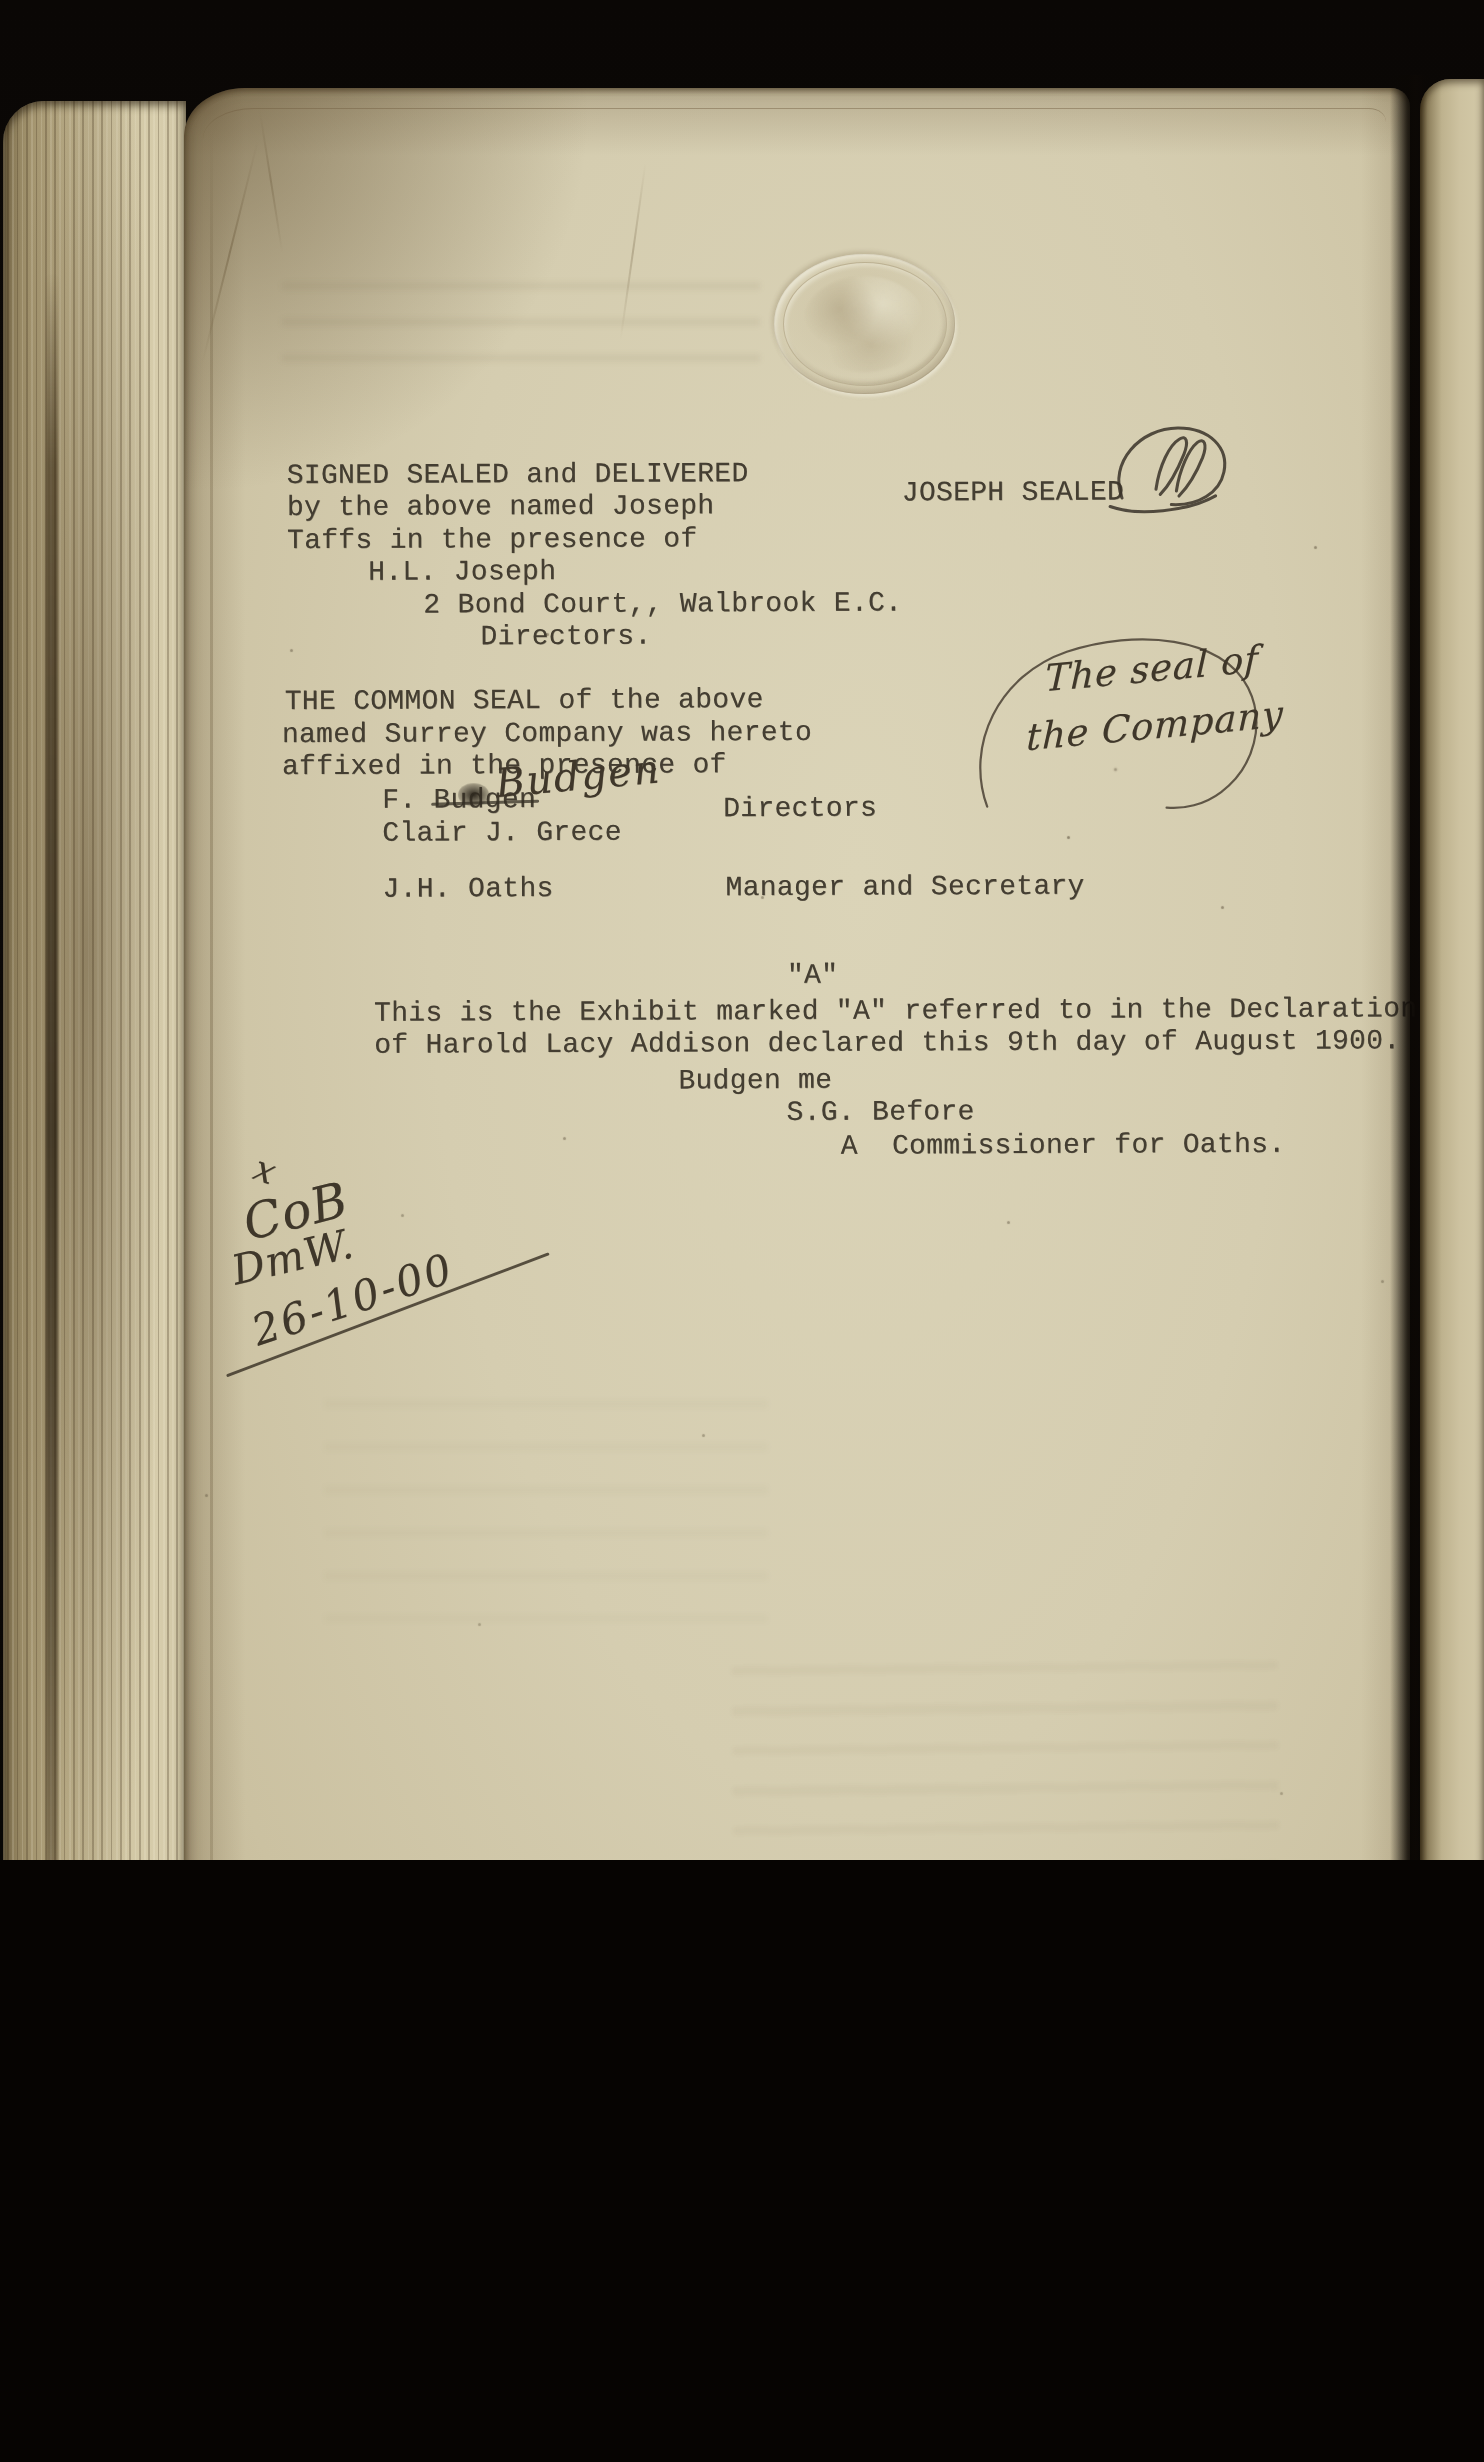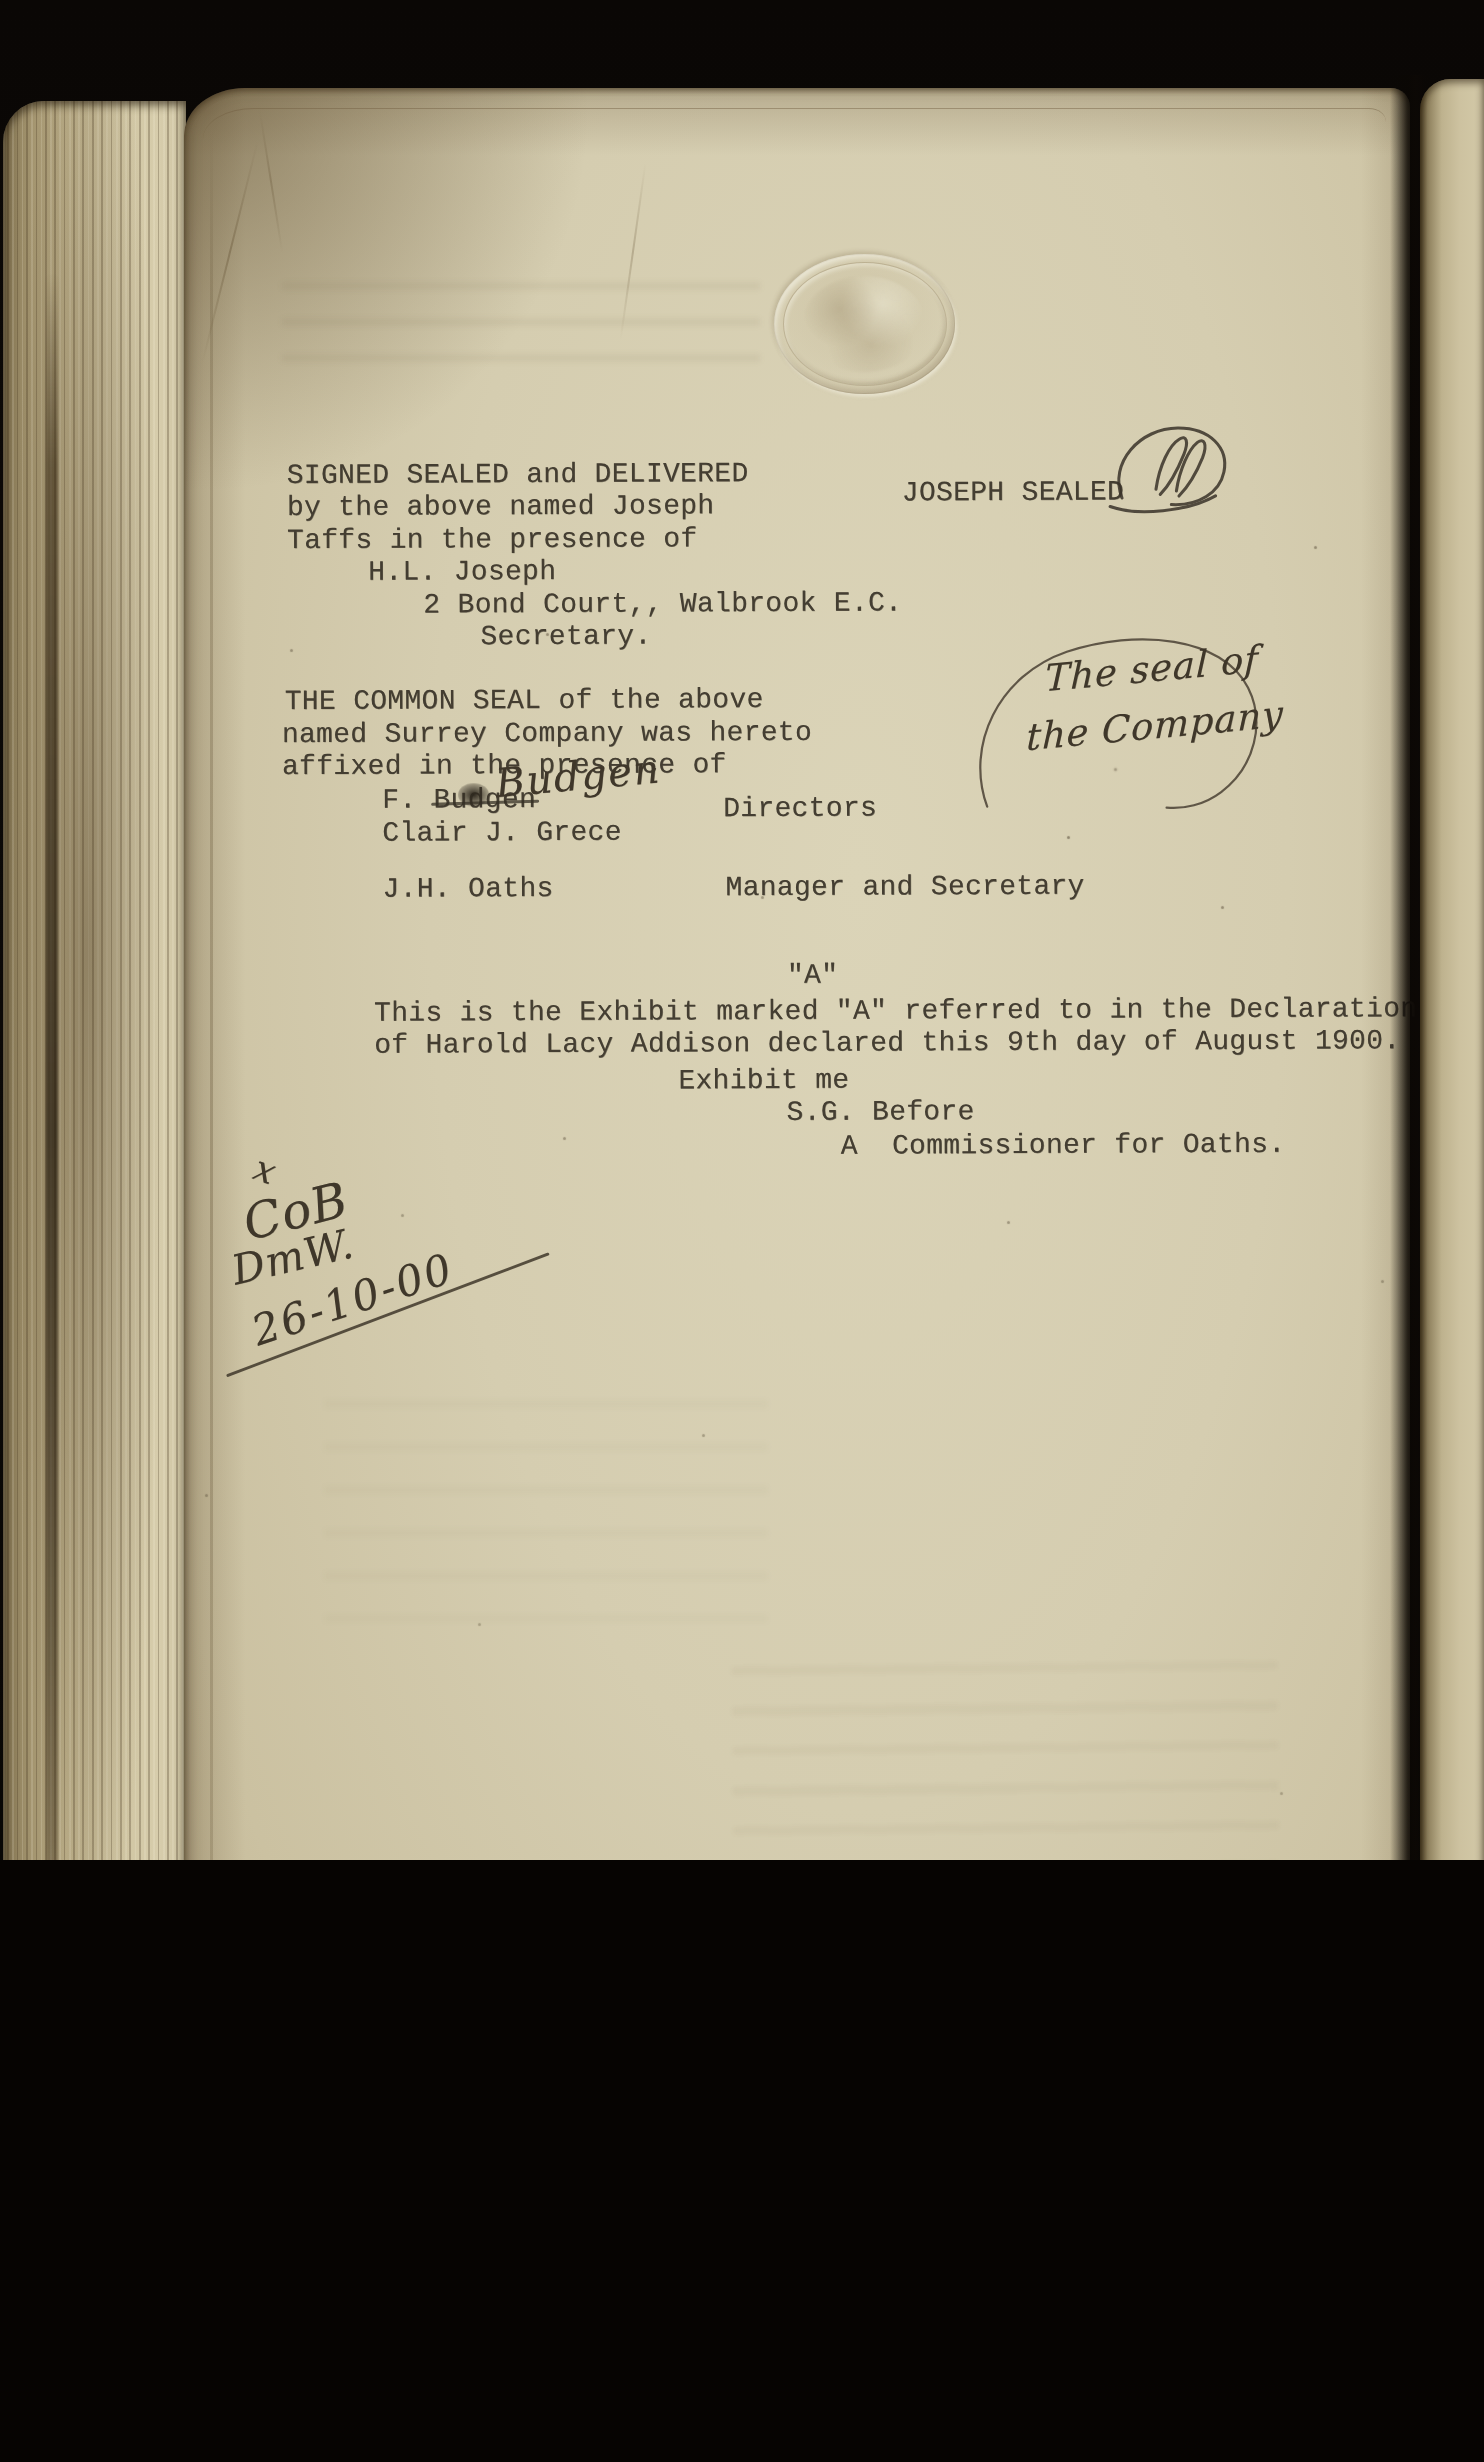--- a/index.html
+++ b/index.html
@@ -137,21 +137,21 @@
     <div class="seal-mottle"></div>
   </div>
 
   <div class="content">
 
     <div class="t" style="left:288px;top:460px">SIGNED SEALED and DELIVERED</div>
     <div class="t" style="left:288px;top:492px">by the above named Joseph</div>
     <div class="t" style="left:288px;top:525px">Taffs in the presence of</div>
     <div class="t" style="left:369px;top:557px">H.L. Joseph</div>
     <div class="t" style="left:424px;top:590px">2 Bond Court,, Walbrook E.C.</div>
-    <div class="t" style="left:481px;top:622px">Secretary.</div>
+    <div class="t" style="left:481px;top:622px">Directors.</div>
 
     <div class="t" style="left:903px;top:480px">JOSEPH SEALED</div>
 
     <svg class="svg-abs" style="left:1104px;top:423px" width="137" height="102" viewBox="0 0 160 120">
       <g fill="none" stroke="#3a332a" stroke-width="3.6" stroke-linecap="round" opacity=".85">
         <path d="M8 100 C 40 112, 100 106, 132 88"></path>
         <path d="M22 90 C 6 48, 44 8, 88 8 C 126 8, 148 32, 142 60 C 137 84, 112 100, 80 98"></path>
         <path d="M62 80 C 66 52, 78 28, 90 21 C 98 16, 101 24, 95 39 C 88 56, 77 76, 67 86"></path>
         <path d="M86 82 C 90 56, 101 33, 111 25 C 119 19, 123 27, 117 43 C 110 60, 99 78, 89 88"></path>
       </g>
@@ -170,21 +170,21 @@
 
     <svg class="svg-abs" style="left:963px;top:630px" width="318" height="205" viewBox="0 0 372 240">
       <path d="M28 208 C 2 136, 42 54, 122 27 C 204 0, 304 10, 334 70 C 354 110, 342 162, 302 192 C 282 207, 258 212, 238 210" fill="none" stroke="#4a4134" stroke-width="2.6" stroke-linecap="round" opacity=".85"></path>
     </svg>
     <div class="hand seal-note-1">The seal of</div>
     <div class="hand seal-note-2">the Company</div>
 
     <div class="t" style="left:786px;top:962px">"A"</div>
     <div class="t" style="left:373px;top:998px">This is the Exhibit marked "A" referred to in the Declaration</div>
     <div class="t" style="left:373px;top:1030px">of Harold Lacy Addison declared this 9th day of August 1900.</div>
-    <div class="t" style="left:677px;top:1067px">Exhibit me</div>
+    <div class="t" style="left:677px;top:1067px">Budgen me</div>
     <div class="t" style="left:785px;top:1099px">S.G. Before</div>
     <div class="t" style="left:839px;top:1133px">A  Commissioner for Oaths.</div>
 
     <div class="hand mark-x">x</div>
     <div class="hand mark-cob">CoB</div>
     <div class="hand mark-dmw">DmW.</div>
     <div class="hand mark-date">26-10-00</div>
     <div class="date-underline"></div>
   </div>
 

